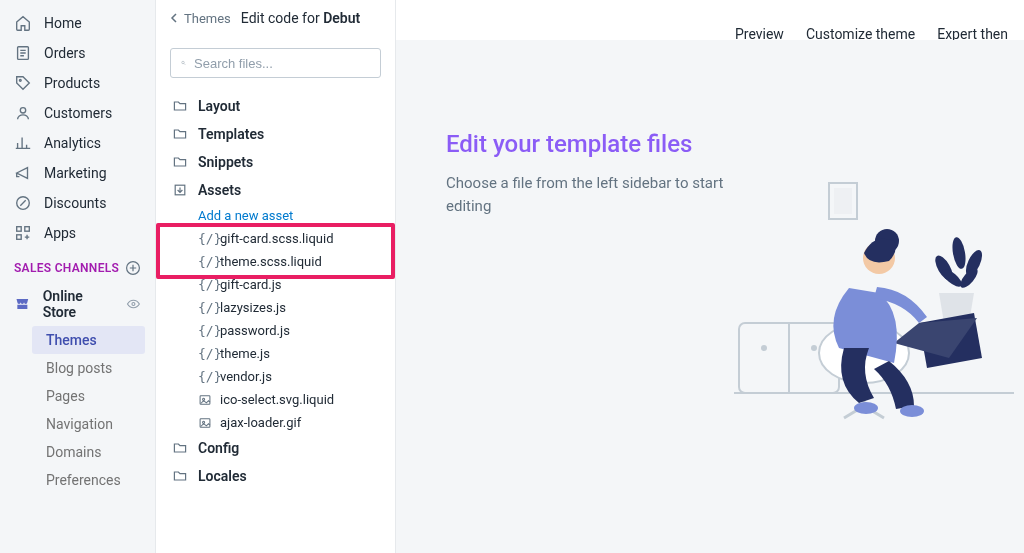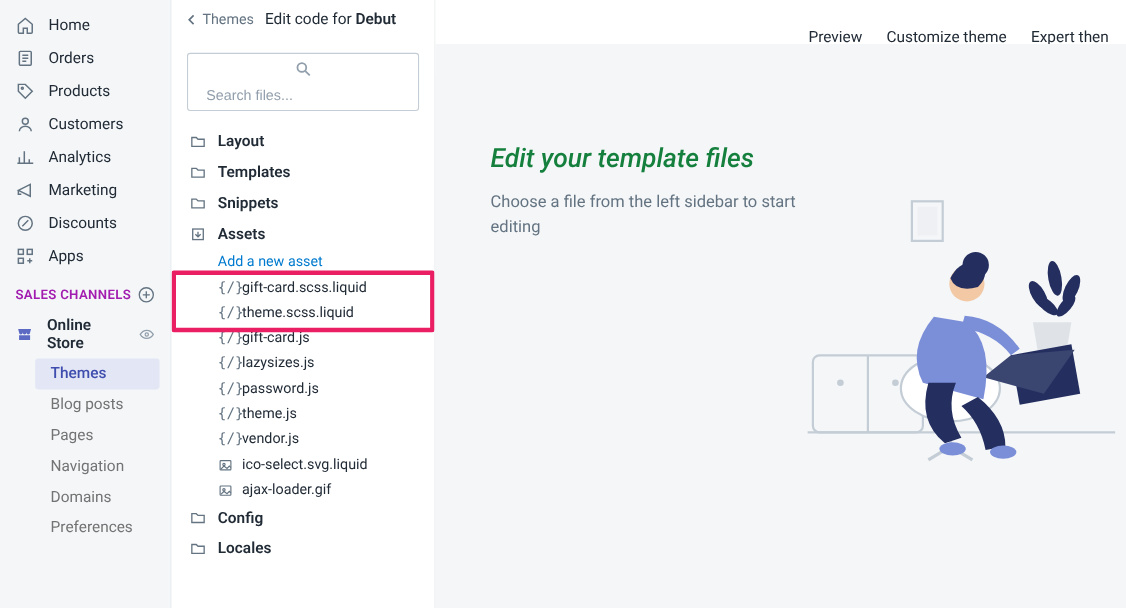--- a/index.html
+++ b/index.html
@@ -113,21 +113,20 @@
   }
   .search-box {
     display:flex;
     align-items:center;
     gap:8px;
     border:1px solid #c4cdd5;
     border-radius: 3px;
     padding: 6px 10px;
     color:#919eab;
     background:#fff;
-    flex-direction:column;
   }
   .search-box svg { width:16px;height:16px;color:#919eab; }
   .search-box input {
     border:none; outline:none; flex:1; font-size:13px; color:#212b36; background:transparent;
   }
   .search-box input::placeholder{ color:#919eab; }
 
   .folder-list { padding: 0 6px; }
   .folder {
     display:flex; align-items:center; gap:10px;
@@ -194,23 +193,22 @@
     flex-direction:column;
     align-items:flex-start;
     padding: 90px 30px 0 50px;
     position:relative;
     background:#f4f6f8;
     margin-top:40px;
   }
   .editor-body h1 {
     font-size: 24px;
     font-weight: 500;
-    color:#15803d;
+    color:#8b5cf6;
     margin-bottom: 14px;
-    font-style: italic;
   }
   .editor-body p {
     color:#637381;
     font-size:15px;
     max-width: 300px;
     line-height:1.5;
   }
 
   
   .illustration {

